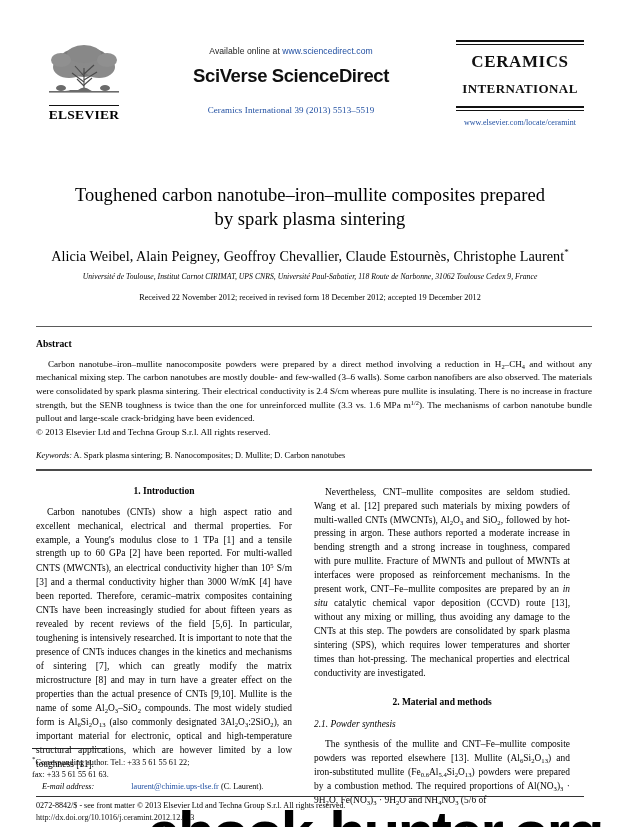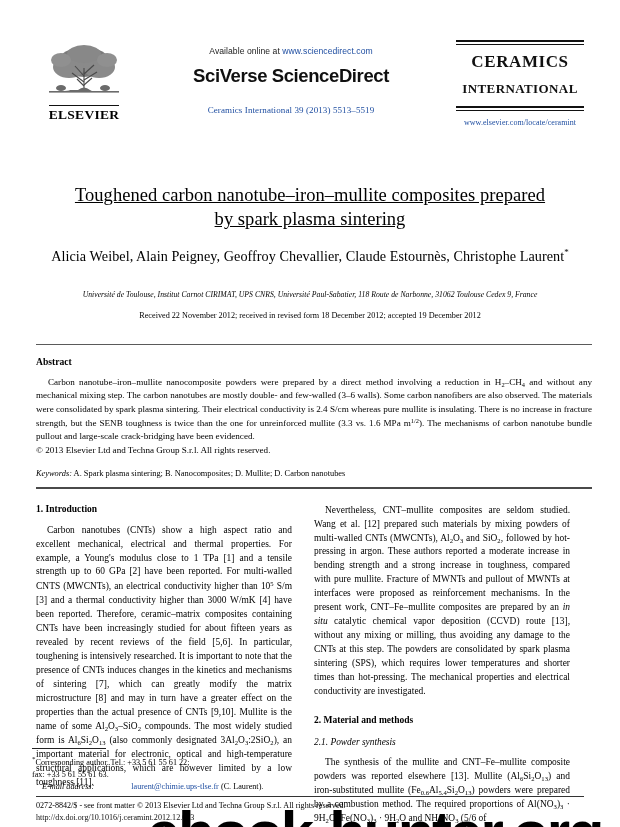--- a/index.html
+++ b/index.html
@@ -111,32 +111,31 @@
   }
 
   
   .title-block { margin: 16px 42px 0 42px; text-align: center; }
   .paper-title {
     font-size: 18.5px;
     font-weight: 400;
     line-height: 1.28;
     letter-spacing: 0.05px;
     margin: 0;
-    text-decoration: underline;
   }
   .authors {
     font-size: 14.2px;
     margin-top: 16px;
     letter-spacing: 0.05px;
   }
   .authors sup { font-size: 9px; vertical-align: super; }
   .affiliation {
     font-size: 7.7px;
     font-style: italic;
-    margin-top: 25px;
+    margin-top: 7px;
     letter-spacing: 0.02px;
   }
   .dates {
     font-size: 8.2px;
     margin-top: 11px;
     line-height: 1.55;
   }
 
   
   .abstract-wrap { margin: 21px 28px 0 36px; }
@@ -167,20 +166,21 @@
     margin: 15px 36px 0 36px;
     gap: 22px;
   }
   .col { width: 256px; }
   .col-right { width: 256px; }
 
   .sec-head {
     font-size: 9.5px;
     font-weight: 700;
     margin: 0 0 10px 0;
+    text-align: center;
   }
   .sec-head.spaced { margin-top: 16px; }
   .subsec-head {
     font-size: 9.4px;
     font-style: italic;
     margin: 12px 0 9px 0;
   }
   .body-text {
     font-size: 9.45px;
     line-height: 1.475;

